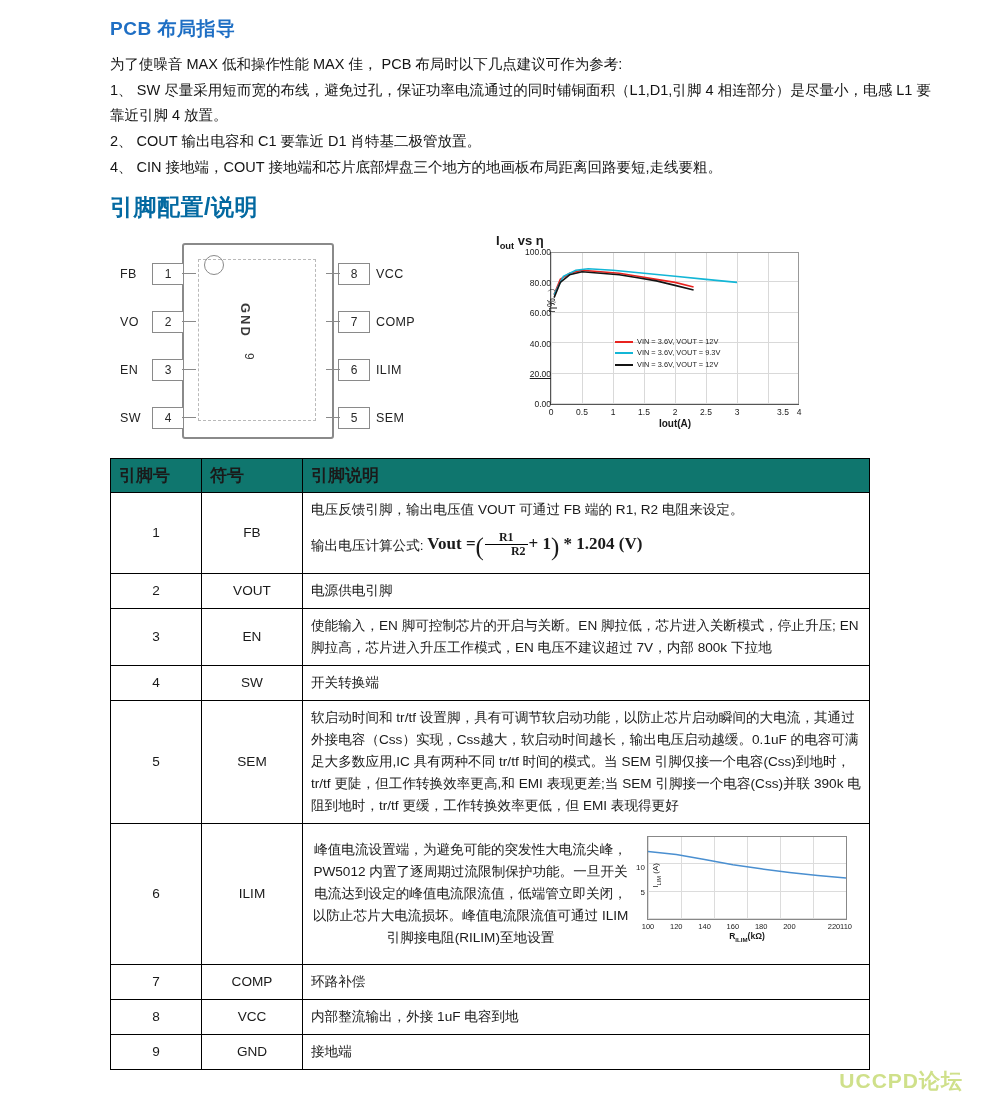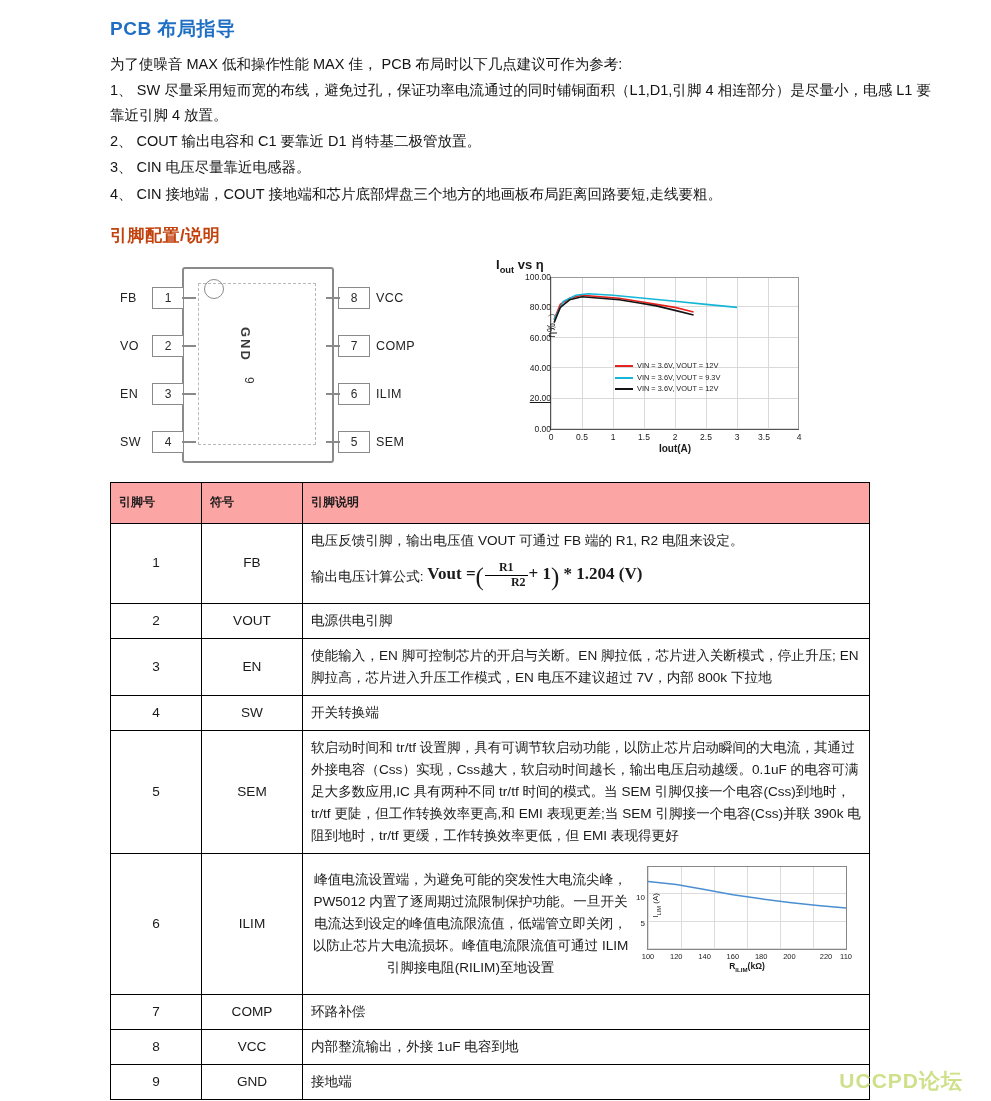--- a/index.html
+++ b/index.html
@@ -17,21 +17,21 @@
     box-sizing:border-box;
     padding:10px 60px 0 110px;
   }
   h2.section-title{
     font-size:19px;
     font-weight:bold;
     color:#1f6fc4;
     margin:6px 0 10px 0;
     letter-spacing:0.5px;
   }
-  h2.section-title.cyan{ color:#c2410c; font-size:17px; margin-top:18px;}
+  h2.section-title.cyan{ color:#0369a1; font-size:23px; margin-top:12px;}
   p.body-line{
     font-size:14.5px;
     line-height:1.68;
     margin:0 0 2px 0;
     color:#141414;
     text-align:justify;
   }
   
   .mid-row{
     display:flex;
@@ -164,25 +164,25 @@
     table-layout:fixed;
   }
   table.pins th,table.pins td{
     border:1px solid #000;
     padding:6px 8px;
     font-size:13.6px;
     vertical-align:middle;
     line-height:1.62;
   }
   table.pins thead th{
-    background:#fca5a5;
+    background:#0f766e;
     font-weight:bold;
     text-align:left;
-    padding:10px 8px;
-    font-size:12px;
+    padding:3px 8px;
+    font-size:17px;
   }
   td.c-num{width:74px;text-align:center;}
   td.c-sym{width:84px;text-align:center;}
   th.c-num{width:74px;}
   th.c-sym{width:84px;}
   .formula{
     font-family:"Liberation Serif", serif;
     font-size:17px;
     font-weight:bold;
     vertical-align:middle;
@@ -239,21 +239,20 @@
 </head>
 <body>
 
 <div class="page">
 
   <h2 class="section-title">PCB 布局指导</h2>
 
   <p class="body-line">为了使噪音 MAX 低和操作性能 MAX 佳，  PCB 布局时以下几点建议可作为参考:</p>
   <p class="body-line">1、 SW 尽量采用短而宽的布线，避免过孔，保证功率电流通过的同时铺铜面积（L1,D1,引脚 4 相连部分）是尽量小，电感 L1 要靠近引脚 4 放置。</p>
   <p class="body-line">2、 COUT 输出电容和 C1 要靠近 D1 肖特基二极管放置。</p>
-  <p class="body-line">3、 CIN 电压尽量靠近电感器。</p>
   <p class="body-line">4、 CIN 接地端，COUT 接地端和芯片底部焊盘三个地方的地画板布局距离回路要短,走线要粗。</p>
 
   <h2 class="section-title cyan">引脚配置/说明</h2>
 
   <div class="mid-row">
 
     <div class="pkg-wrap">
       <div class="pkg-outer"></div>
       <div class="pkg-inner"></div>
       <div class="pkg-dot"></div>
@@ -325,21 +324,21 @@
           <div class="ytick" style="top: 60.8px;">60.00</div>
           <div class="ytick" style="top: 30.4px;">80.00</div>
           <div class="ytick" style="top: 0px;">100.00</div>
           <div class="xtick" style="left: 0px;">0</div>
           <div class="xtick" style="left: 31px;">0.5</div>
           <div class="xtick" style="left: 62px;">1</div>
           <div class="xtick" style="left: 93px;">1.5</div>
           <div class="xtick" style="left: 124px;">2</div>
           <div class="xtick" style="left: 155px;">2.5</div>
           <div class="xtick" style="left: 186px;">3</div>
-          <div class="xtick" style="left: 213px; text-align: center;">3.5</div>
+          <div class="xtick" style="left: 232px; text-align: center;">3.5</div>
           <div class="xtick" style="left: 248px;">4</div>
         </div>
     </div>
 
   </div>
 
   <table class="pins">
     <thead>
       <tr>
         <th class="c-num">引脚号</th>
@@ -393,21 +392,21 @@
                 </svg>
               <div class="mylab">I<sub>LIM</sub> (A)</div>
             <div class="mytick" style="top: 56.375px;">5</div>
                 <div class="mytick" style="top: 30.75px;">10</div>
                 <div class="mxtick" style="left: 0px;">100</div>
                 <div class="mxtick" style="left: 28.2857px;">120</div>
                 <div class="mxtick" style="left: 56.5714px;">140</div>
                 <div class="mxtick" style="left: 84.8571px;">160</div>
                 <div class="mxtick" style="left: 113.143px;">180</div>
                 <div class="mxtick" style="left: 141.429px;">200</div>
-                <div class="mxtick" style="left: 178px;">220</div>
+                <div class="mxtick" style="left: 186px;">220</div>
                 <div class="mxtick" style="left: 198px;">110</div>
                 <div class="mxlab">R<sub>ILIM</sub>(kΩ)</div>
               </div>
           </div>
         </td>
       </tr>
       <tr>
         <td class="c-num">7</td>
         <td class="c-sym">COMP</td>
         <td>环路补偿</td>

